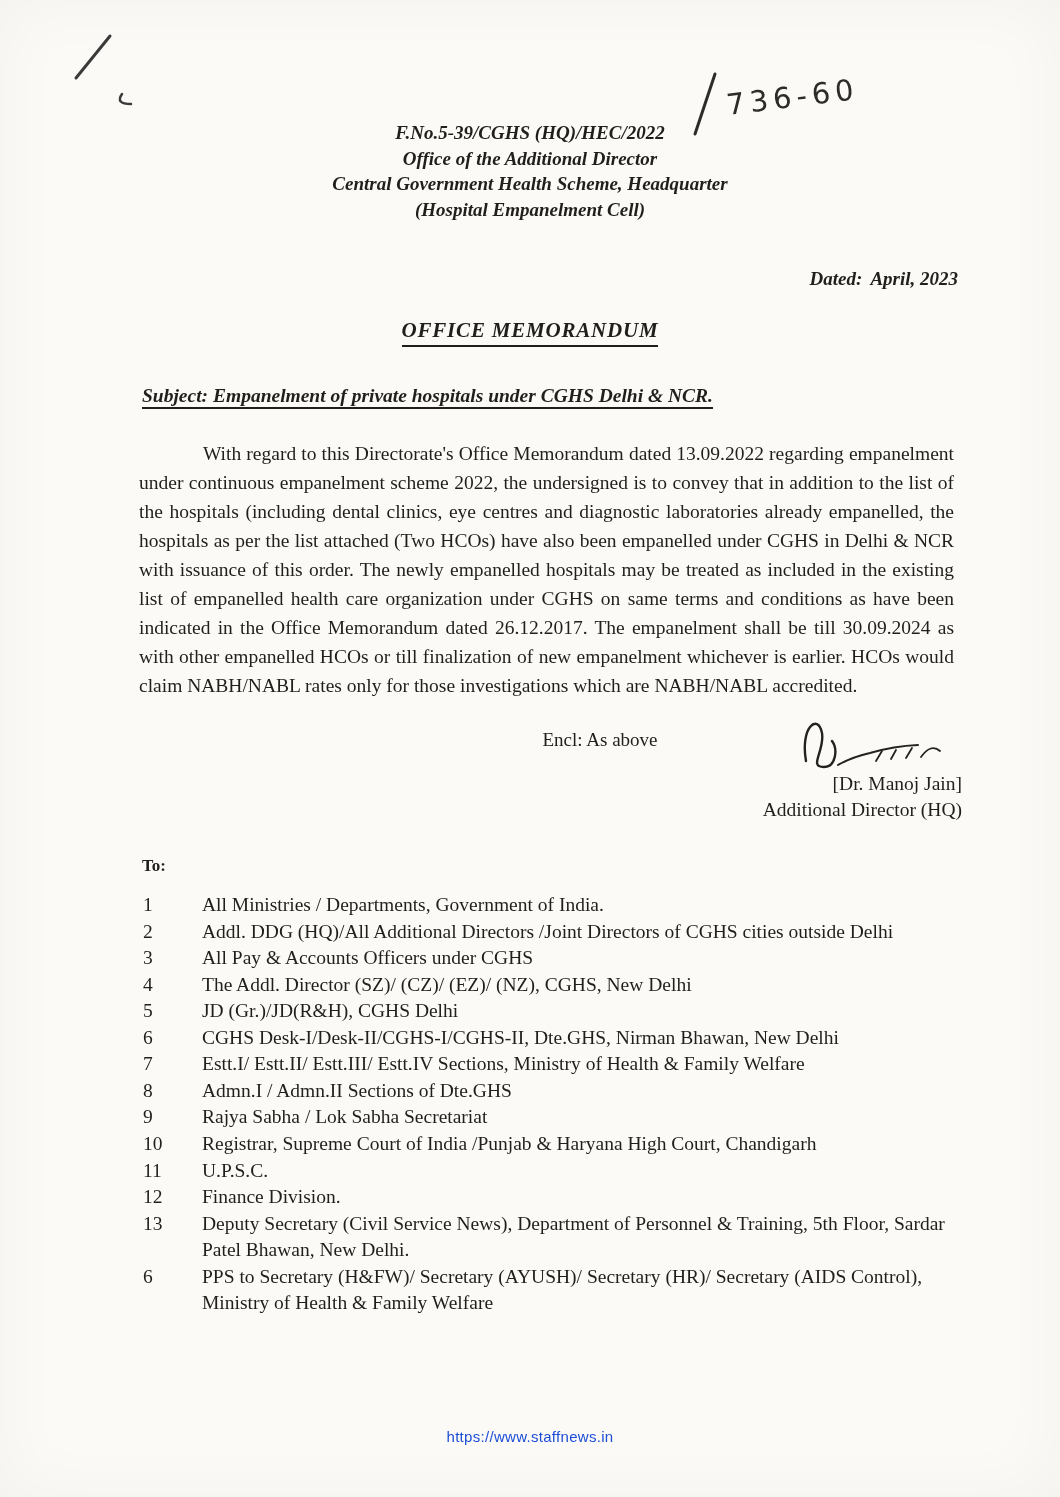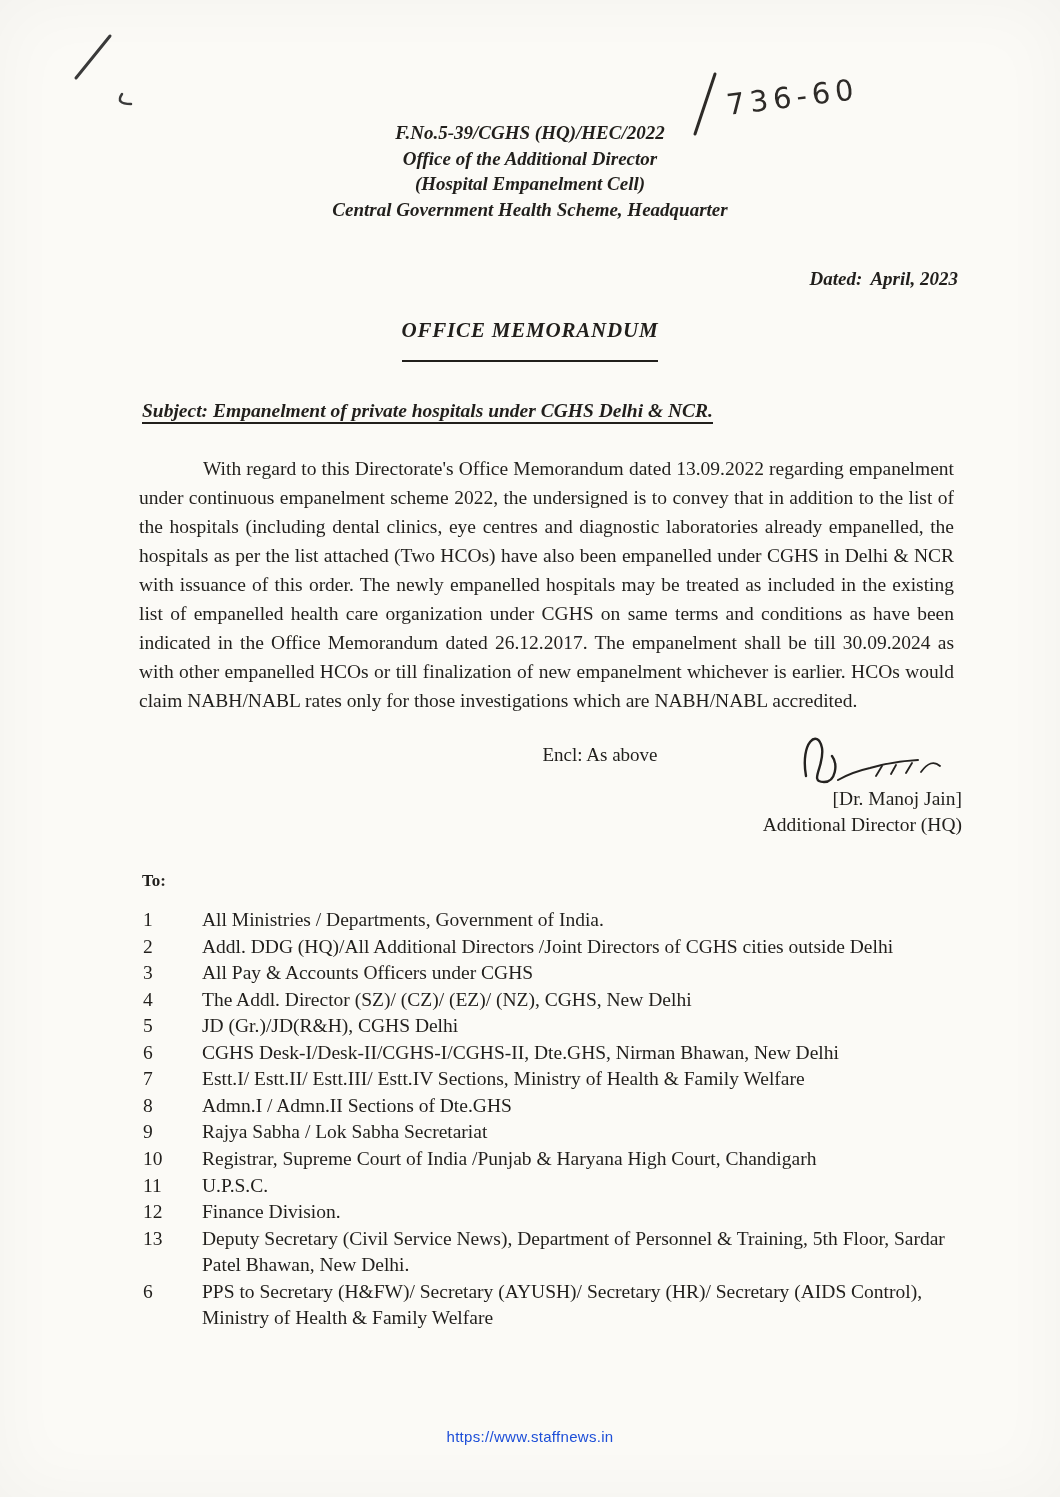--- a/index.html
+++ b/index.html
@@ -60,21 +60,21 @@
     display:inline-block; transform:rotate(-5deg);
     margin:0 3px 0 1px;
   }
 
   .om-title-wrap{ margin-top:26px; text-align:center; }
   .om-title{
     display:inline-block;
     font-weight:700; font-style:italic;
     font-size:21px; letter-spacing:0.8px;
     border-bottom:2.5px solid var(--ink);
-    padding-bottom:17px;
+    padding-bottom:2px;
   }
 
   .subject{ margin:38px 90px 0 142px; font-size:19.5px; }
   .subject-text{
     font-weight:700; font-style:italic;
     border-bottom:2px solid var(--ink);
     padding-bottom:1px;
   }
 
   .body-par{
@@ -127,22 +127,22 @@
   <div class="hw-filenum">
     <svg class="hw-slash" width="26" height="64" viewBox="0 0 26 64">
       <path d="M3 62 L23 2" stroke="#2e2b28" stroke-width="3" stroke-linecap="round" fill="none"></path>
     </svg>
     <span class="handwriting hw-num">736-60</span>
   </div>
 
   <header class="letterhead">
     <div class="lh-line">F.No.5-39/CGHS (HQ)/HEC/2022</div>
     <div class="lh-line">Office of the Additional Director</div>
+    <div class="lh-line">Central Government Health Scheme, Headquarter</div>
     <div class="lh-line">(Hospital Empanelment Cell)</div>
-    <div class="lh-line">Central Government Health Scheme, Headquarter</div>
   </header>
 
   <div class="dateline">
     <div><span>Dated:</span><span class="handwriting hw-day"></span> <span>April, 2023</span></div>
   </div>
 
   <div class="om-title-wrap">
     <span class="om-title">OFFICE MEMORANDUM</span>
   </div>
 

